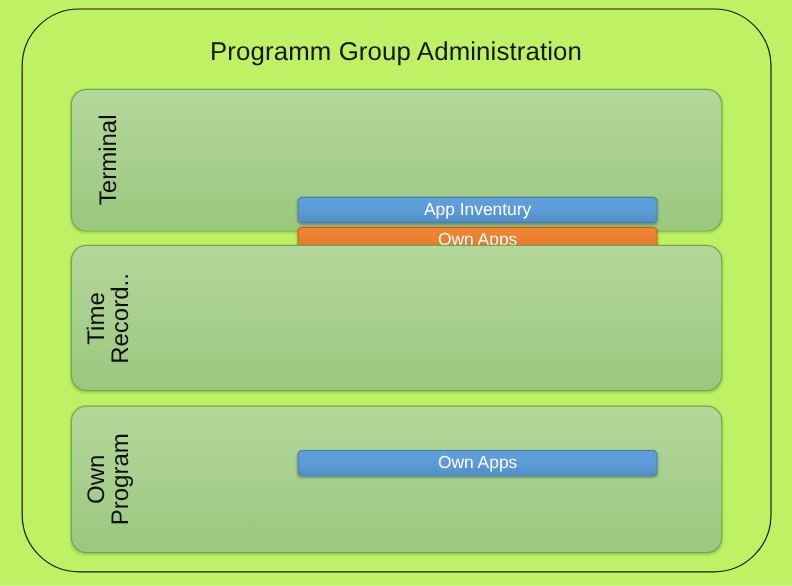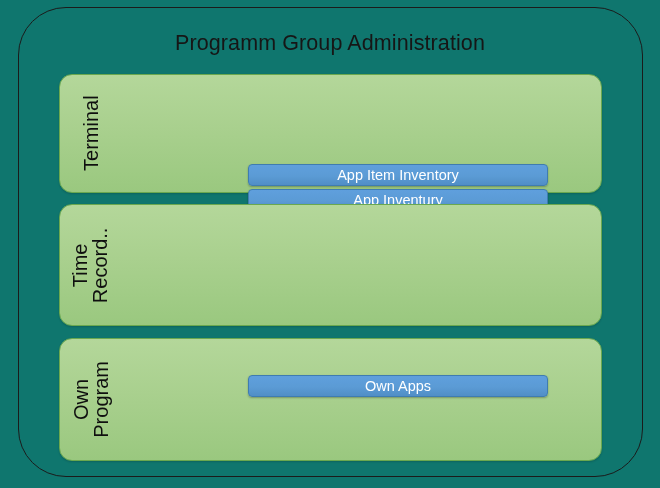--- a/index.html
+++ b/index.html
@@ -11,21 +11,21 @@
     width: 660px;
     height: 488px;
     font-family: "Liberation Sans", sans-serif;
     overflow: hidden;
   }
 
   #canvas {
     position: relative;
     width: 660px;
     height: 488px;
-    background: #0f766e;
+    background: #bef264;
   }
 
   
   .outer-frame {
     position: absolute;
     left: 18px;
     top: 7px;
     width: 625px;
     height: 470px;
     box-sizing: border-box;
@@ -129,21 +129,20 @@
 
   <div class="diagram-title">Programm Group Administration</div>
 
   <div class="group-panel p1">
     <div class="group-label">
       <div class="rot">
         <span class="line">Terminal</span>
       </div>
     </div>
     <div class="bar-stack">
-      <div class="app-bar blue">App Item Inventory</div>
       <div class="app-bar blue">App Inventury</div>
       <div class="app-bar orange">Own Apps</div>
     </div>
   </div>
 
   <div class="group-panel p2">
     <div class="group-label">
       <div class="rot">
         <span class="line">Time</span>
         <span class="line">Record..</span>

